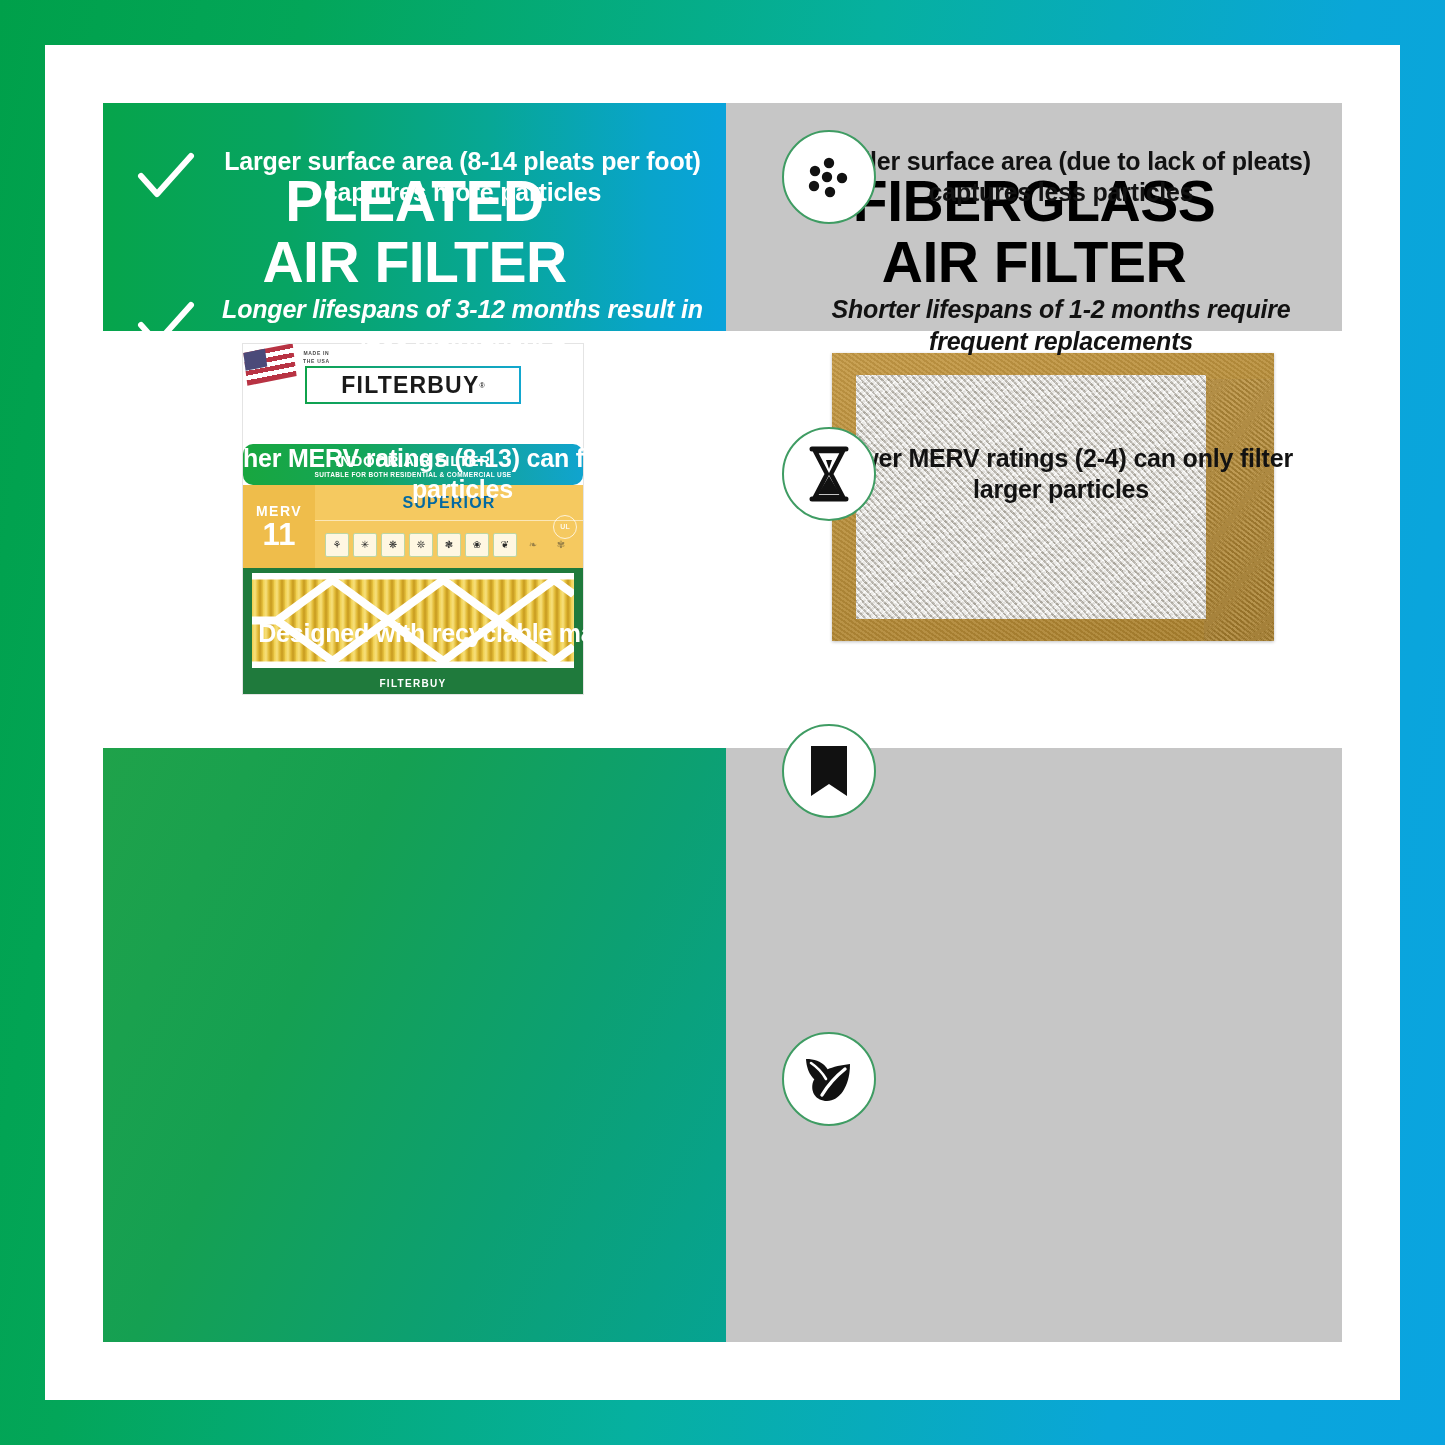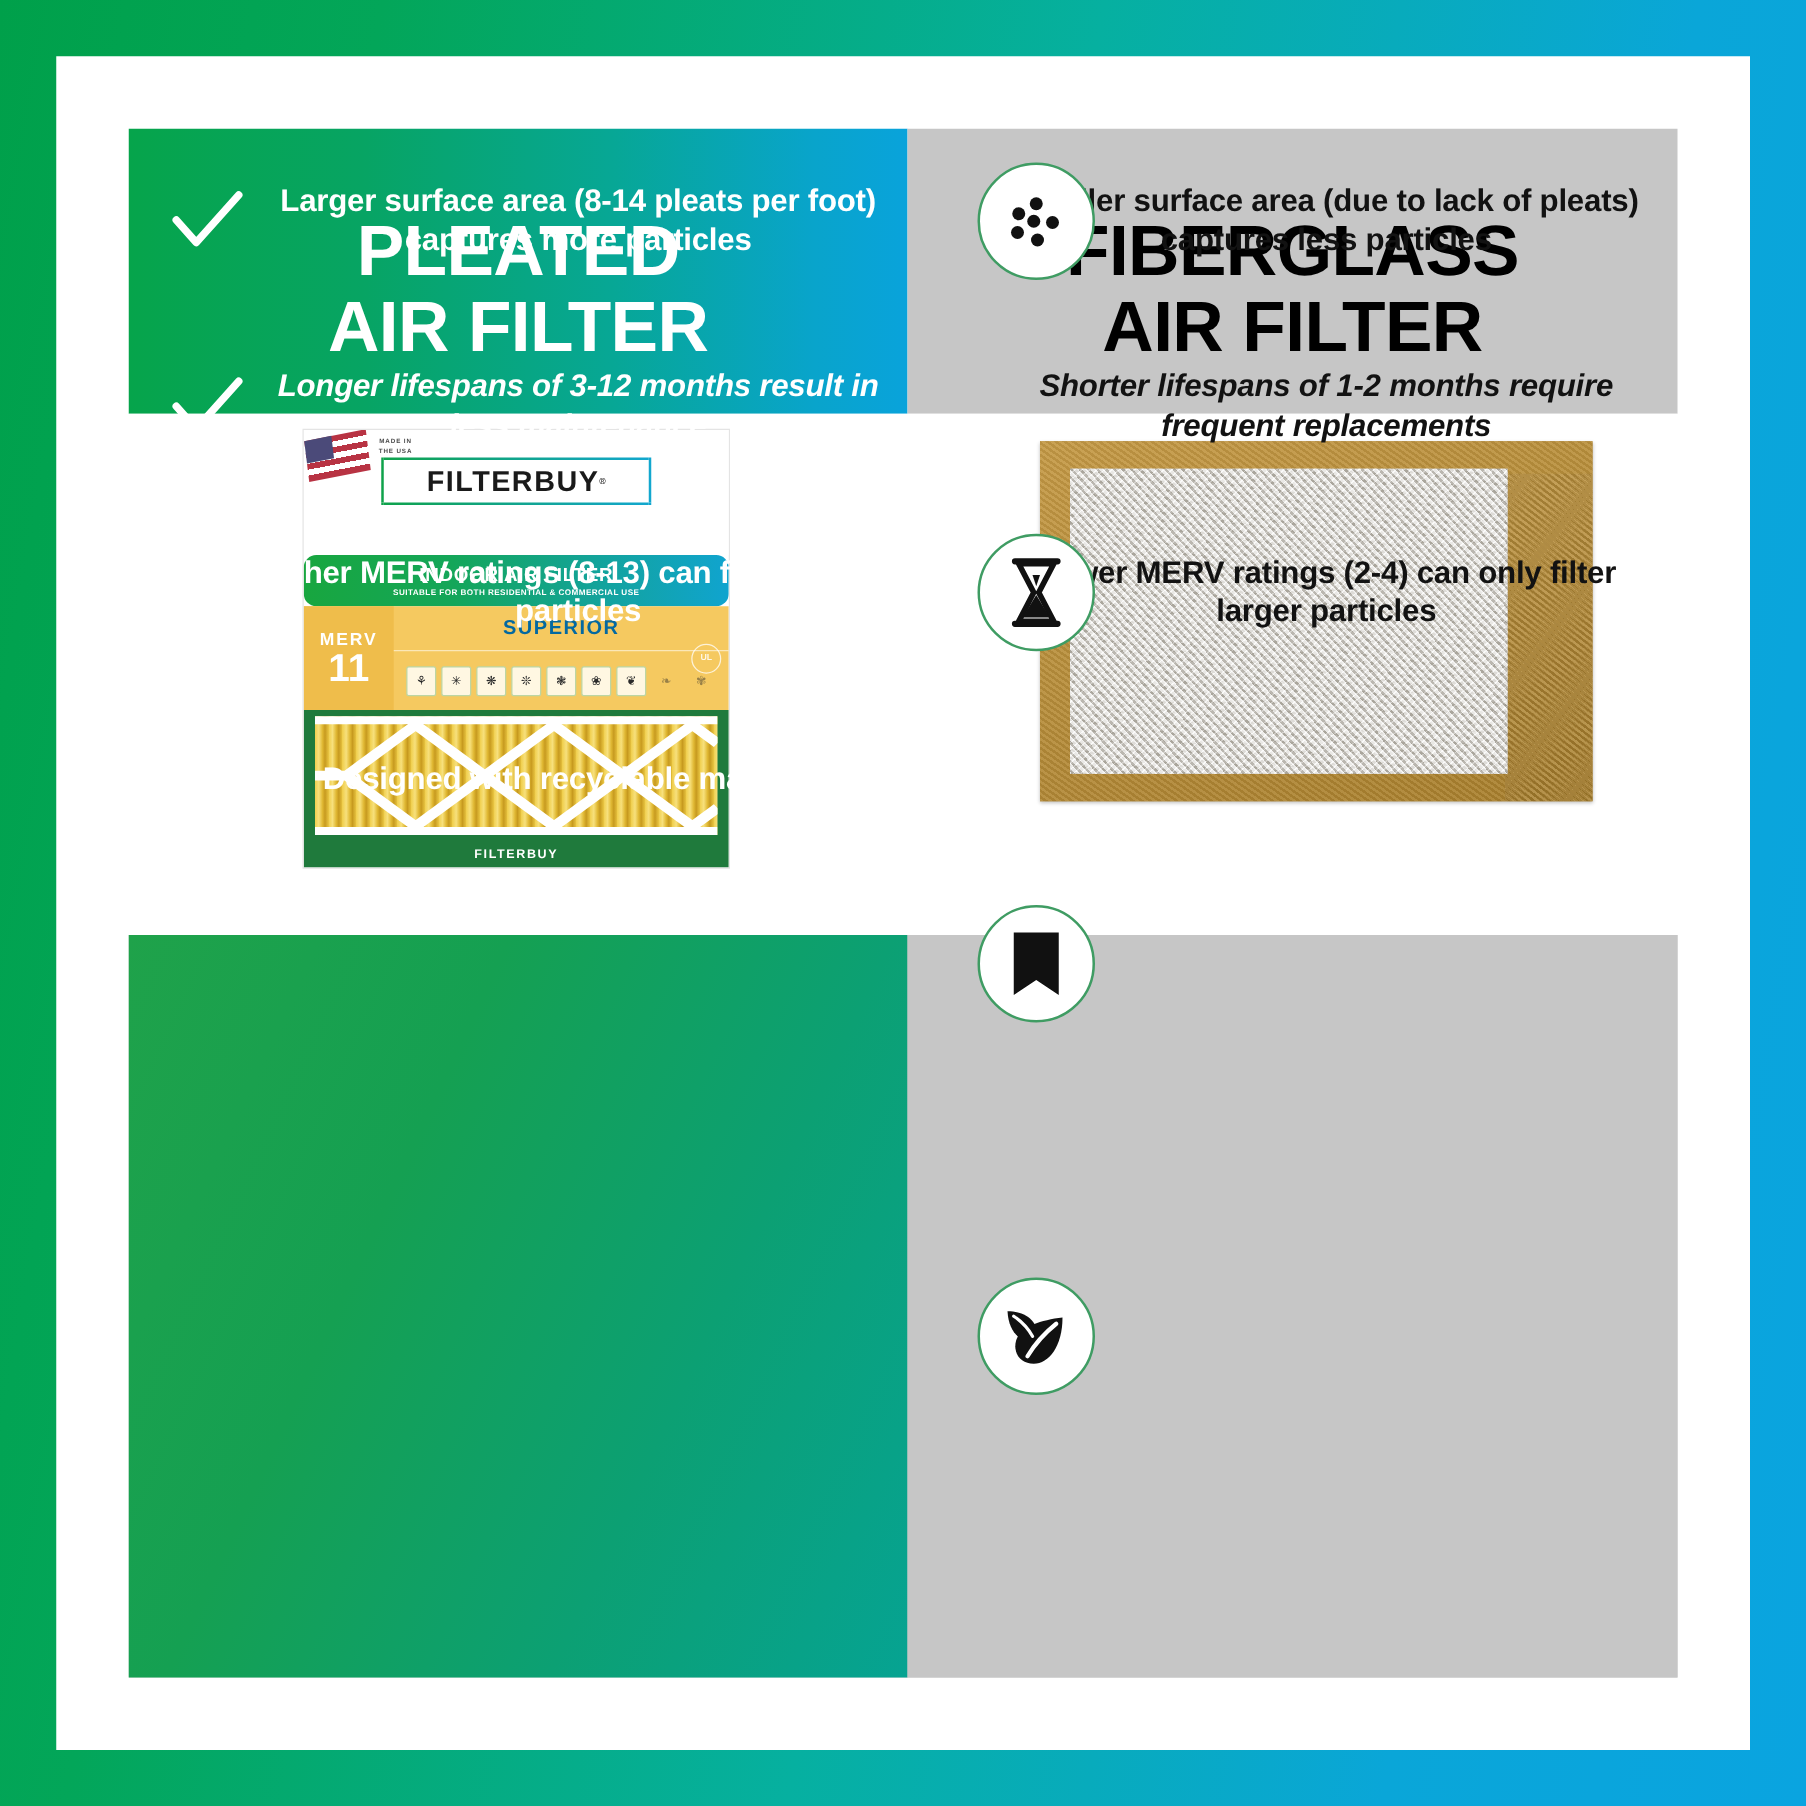--- a/index.html
+++ b/index.html
@@ -360,21 +360,21 @@
       <div class="right-part">
         <div class="rtext">Lower MERV ratings (2-4) can only filter larger particles</div>
       </div>
       <div class="mid-icon" style="top:324px;">
         <svg width="44" height="54" viewBox="0 0 44 54" aria-hidden="true">
           <path d="M4 2 H40 V52 L22 40 L4 52 Z" fill="#111111"></path>
         </svg>
       </div>
     </div>
 
-    <div class="row" style="top:446px;gap:12px;">
+    <div class="row" style="top:456px;gap:12px;">
       <div class="left-part">
         <div class="check">
           <svg width="58" height="50" viewBox="0 0 58 50">
               <path d="M4 24 L20 42 L54 4" fill="none" stroke="#ffffff" stroke-width="6" stroke-linecap="round" stroke-linejoin="round"></path>
             </svg>
         </div>
         <div class="ltext">Designed with recyclable materials</div>
       </div>
       <div class="mid-icon" style="top:472.5px;">
         <svg width="56" height="52" viewBox="0 0 56 52" aria-hidden="true">

